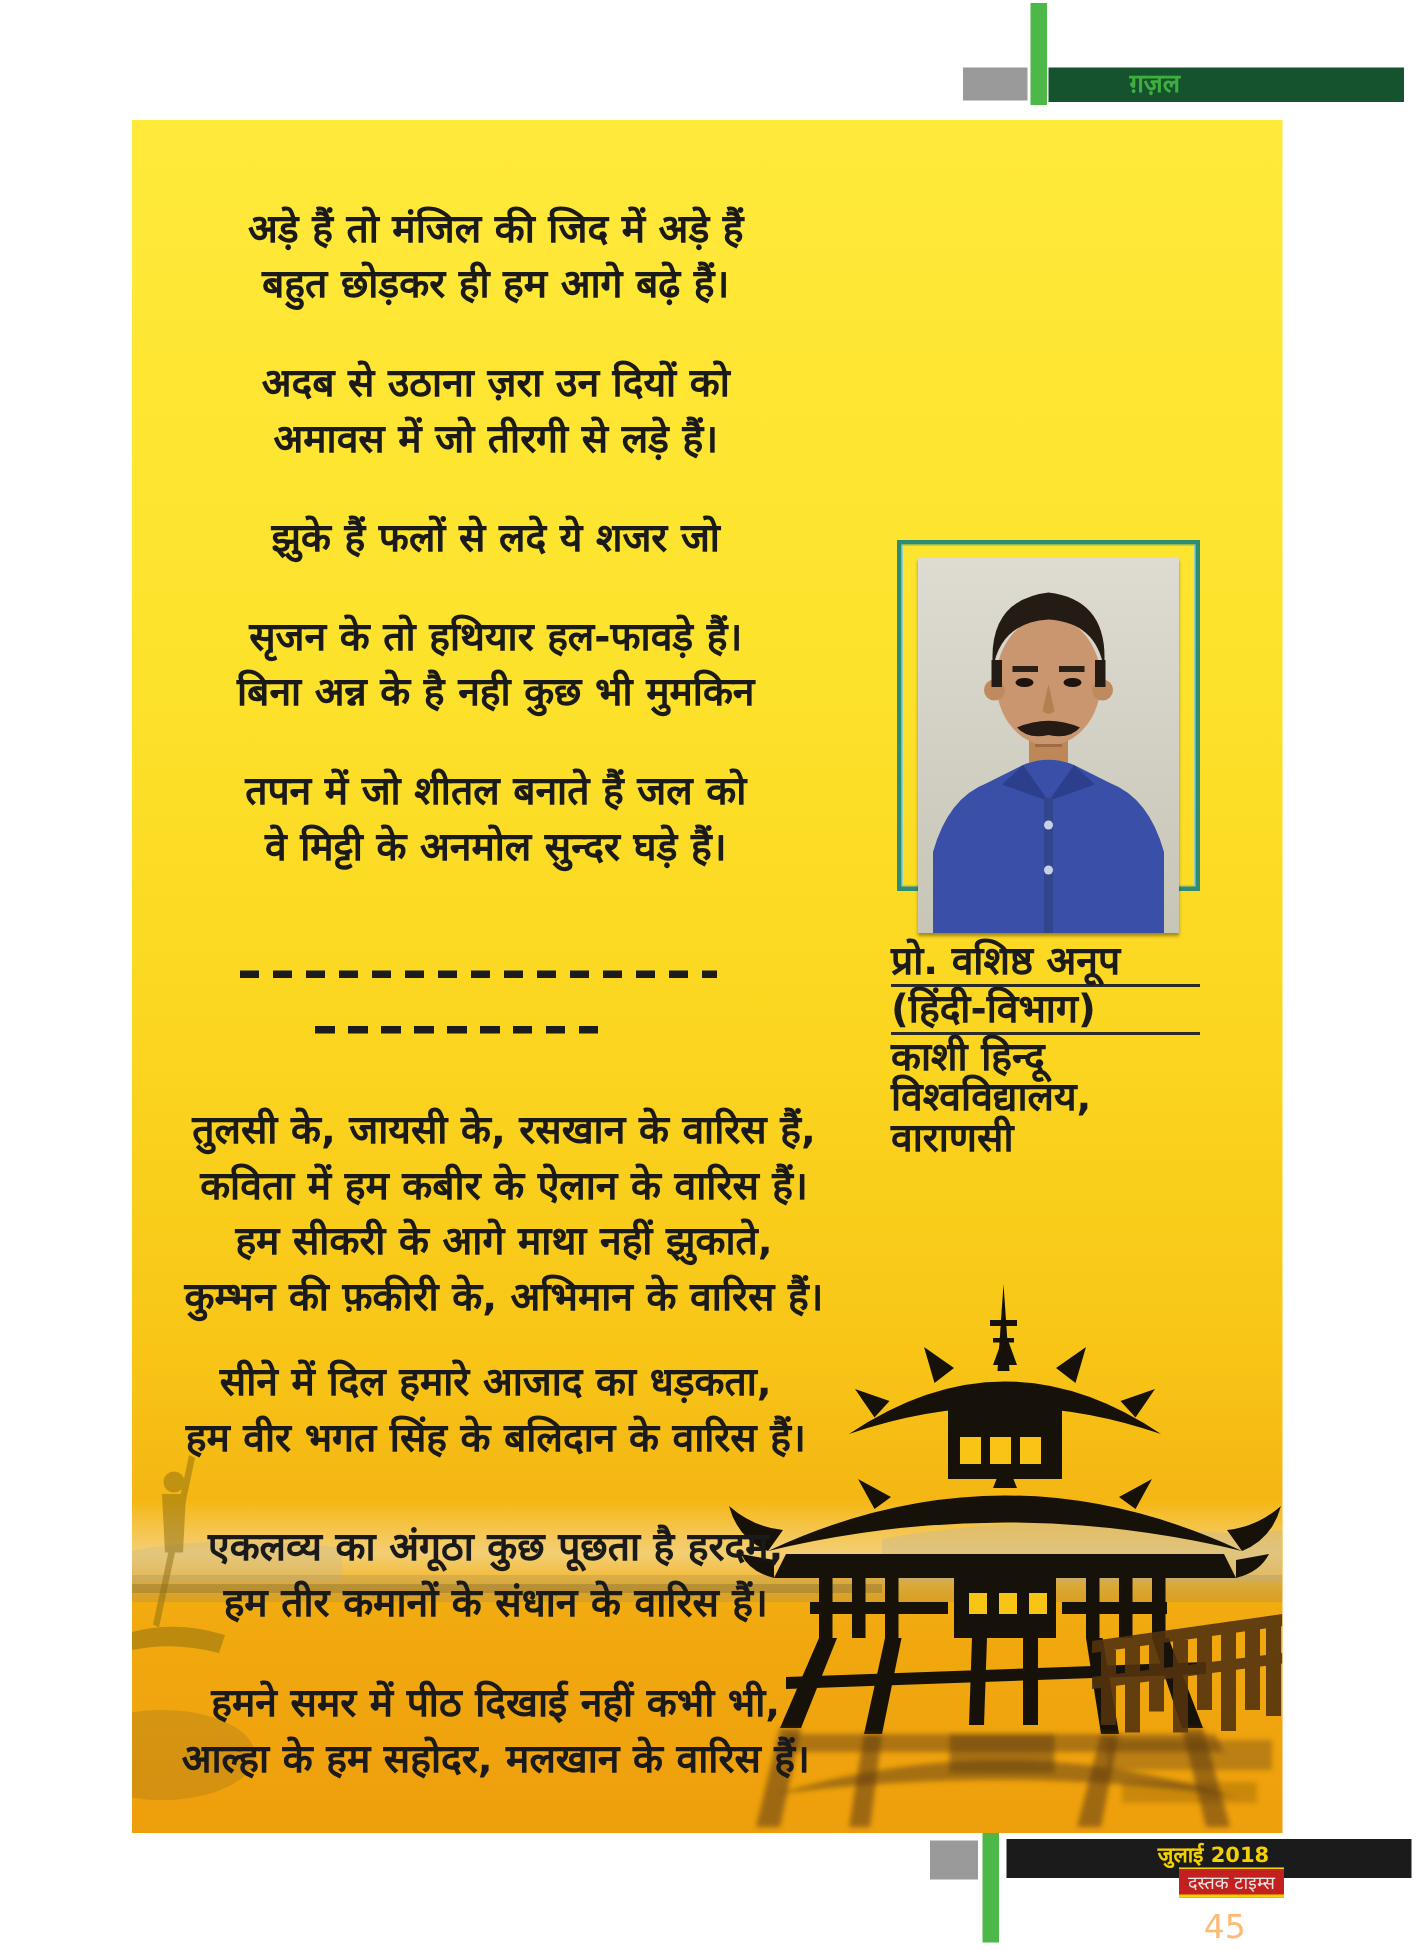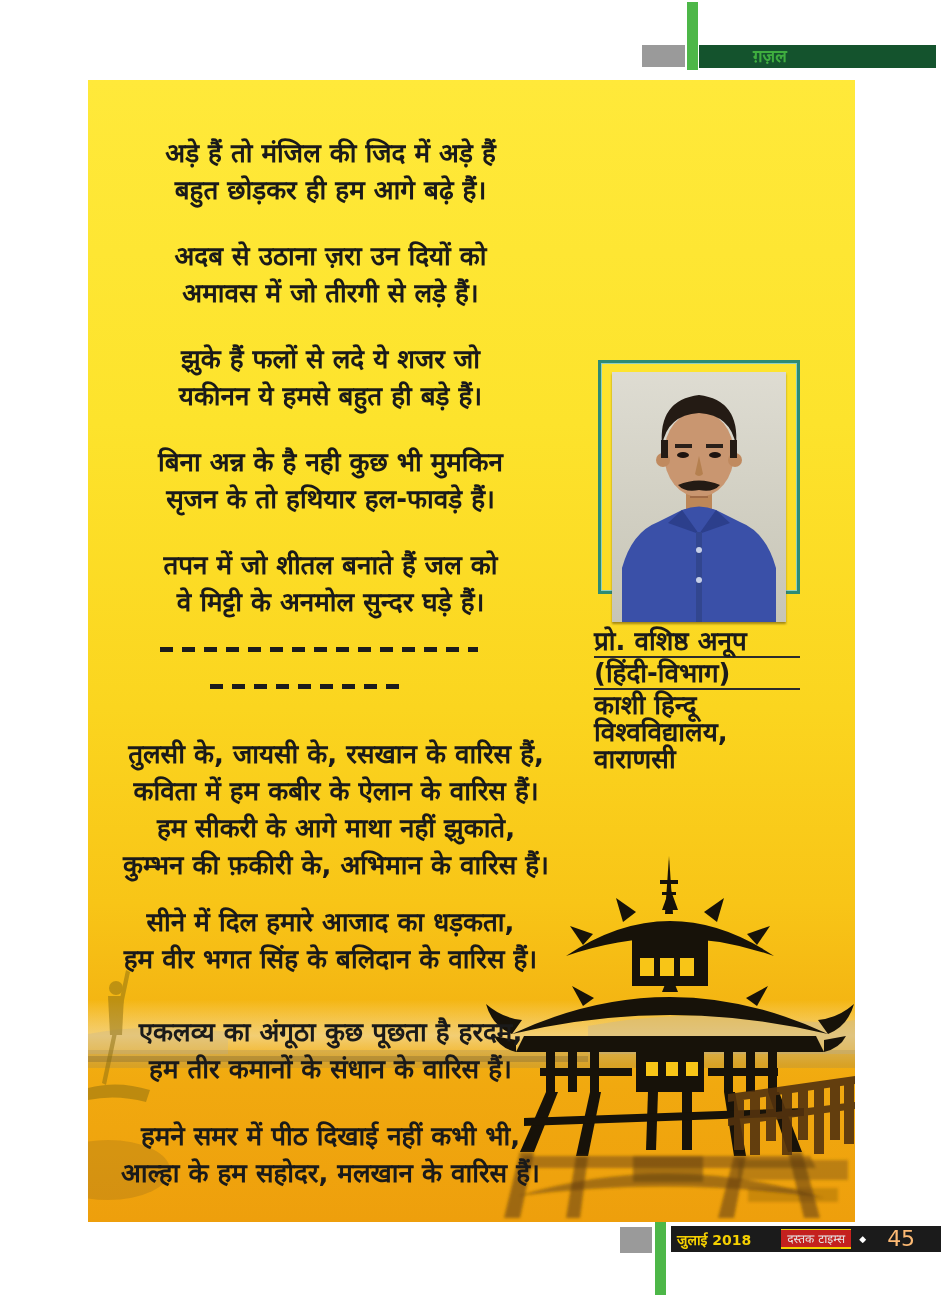--- a/index.html
+++ b/index.html
@@ -47,21 +47,21 @@
              color:#1b1b1b; font-weight:bold; font-size:26px; line-height:27px; }
   .caption .ruled { border-bottom:2px solid #2b2b2b; padding-bottom:1px; margin-bottom:2px; }
 
   
   .scene { position:absolute; left:0; top:770px; width:767px; height:372px; }
 
   
   .ftr-gray  { left:620px; top:1227px; width:32px; height:26px; background:#9a9a9a; }
   .ftr-green { left:655px; top:1222px; width:11px; height:73px; background:#4db748; }
   .ftr-black { left:671px; top:1226px; width:270px; height:26px; background:#1b1b1b;
-               display:flex; align-items:center; }
+               display:flex; align-items:center;flex-direction:column; }
   .ftr-date  { color:#f5d000; font-weight:bold; font-size:14px; margin-left:6px; }
   .logo      { background:#c4211e; color:#e5e5e5; font-weight:normal; font-size:12px;
                line-height:1; padding:3px 6px 2px 6px; margin-left:30px;
                border-top:1px solid #f5d000; border-bottom:2px solid #f5d000; }
   .ftr-bullet{ color:#ffffff; font-size:9px; margin-left:8px; }
   .ftr-page  { color:#fdba74; font-weight:normal; font-size:22px; margin-left:21px; line-height:1; }
 </style>
 </head>
 <body>
 
@@ -178,25 +178,24 @@
     <div class="stanza">
       <div>अड़े हैं तो मंजिल की जिद में अड़े हैं</div>
       <div>बहुत छोड़कर ही हम आगे बढ़े हैं।</div>
     </div>
     <div class="stanza">
       <div>अदब से उठाना ज़रा उन दियों को</div>
       <div>अमावस में जो तीरगी से लड़े हैं।</div>
     </div>
     <div class="stanza">
       <div>झुके हैं फलों से लदे ये शजर जो</div>
-      <div>यकीनन ये हमसे बहुत ही बड़े हैं।</div>
-    </div>
-    <div class="stanza">
+    </div>
+    <div class="stanza">
+      <div>सृजन के तो हथियार हल-फावड़े हैं।</div>
       <div>बिना अन्न के है नही कुछ भी मुमकिन</div>
-      <div>सृजन के तो हथियार हल-फावड़े हैं।</div>
     </div>
     <div class="stanza">
       <div>तपन में जो शीतल बनाते हैं जल को</div>
       <div>वे मिट्टी के अनमोल सुन्दर घड़े हैं।</div>
     </div>
   </div>
 
   <div class="dash-long"></div>
   <div class="dash-short"></div>
 

